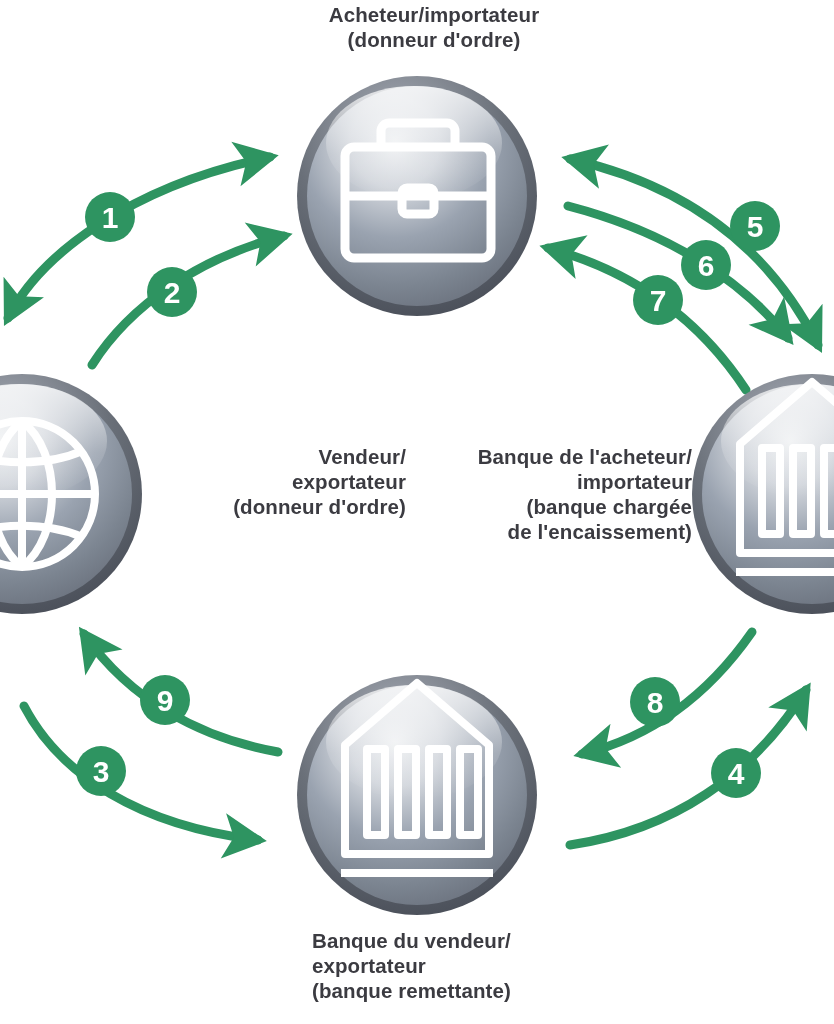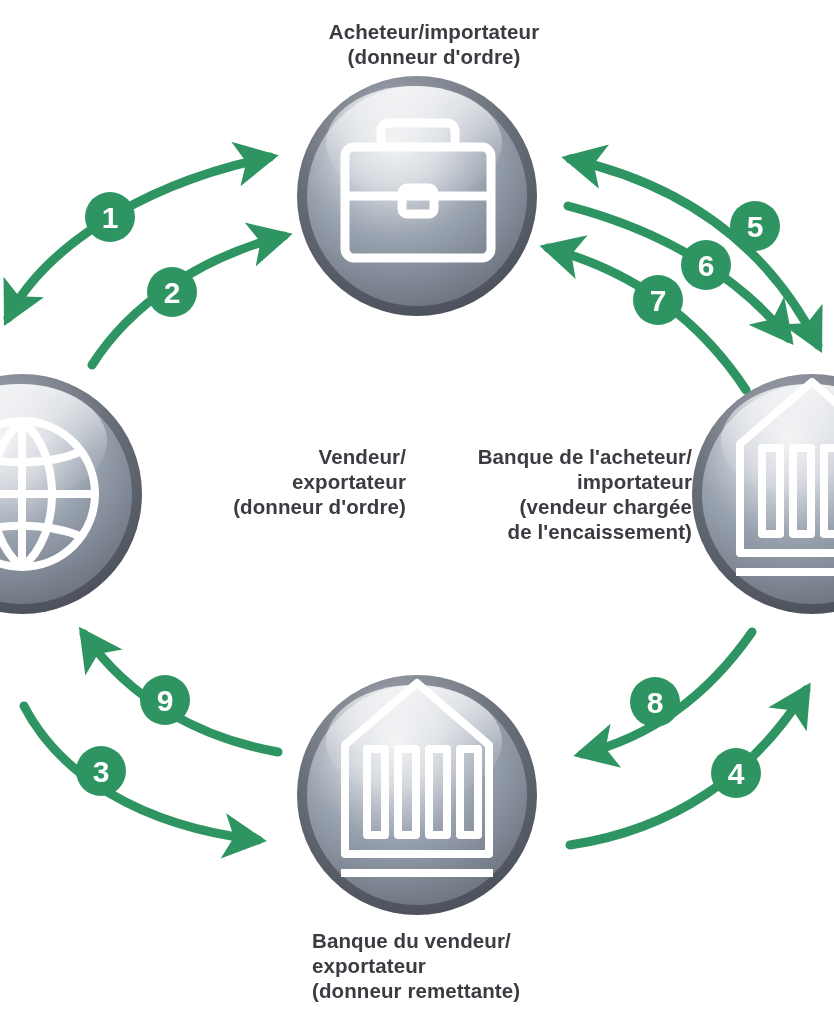--- a/index.html
+++ b/index.html
@@ -26,21 +26,21 @@
   }
   .node-label {
     position: absolute;
     color: #3b3b41;
     font-weight: bold;
     font-size: 20.5px;
     line-height: 25px;
     letter-spacing: 0.1px;
     white-space: pre-line;
   }
-  .lbl-buyer   { left: 284px; top: 2px;   width: 300px; text-align: center; margin-top: 17px; }
+  .lbl-buyer   { left: 284px; top: 2px;   width: 300px; text-align: center; }
   .lbl-seller  { left: 156px; top: 444px; width: 250px; text-align: right; }
   .lbl-bbank   { left: 420px; top: 444px; width: 272px; text-align: right; }
   .lbl-sbank   { left: 312px; top: 928px; width: 320px; text-align: left; }
   .step-num {
     font-family: "Liberation Sans", sans-serif;
     font-weight: bold;
     font-size: 30px;
     fill: #ffffff;
   }
 </style>
@@ -191,18 +191,18 @@
       </g>
   </svg>
 
   <div class="node-label lbl-buyer">Acheteur/importateur
 (donneur d'ordre)</div>
   <div class="node-label lbl-seller">Vendeur/
 exportateur
 (donneur d'ordre)</div>
   <div class="node-label lbl-bbank">Banque de l'acheteur/
 importateur
-(vendeur chargée
+(banque chargée
 de l'encaissement)</div>
   <div class="node-label lbl-sbank">Banque du vendeur/
 exportateur
-(donneur remettante)</div>
+(banque remettante)</div>
 </div>
 
 </body></html>

